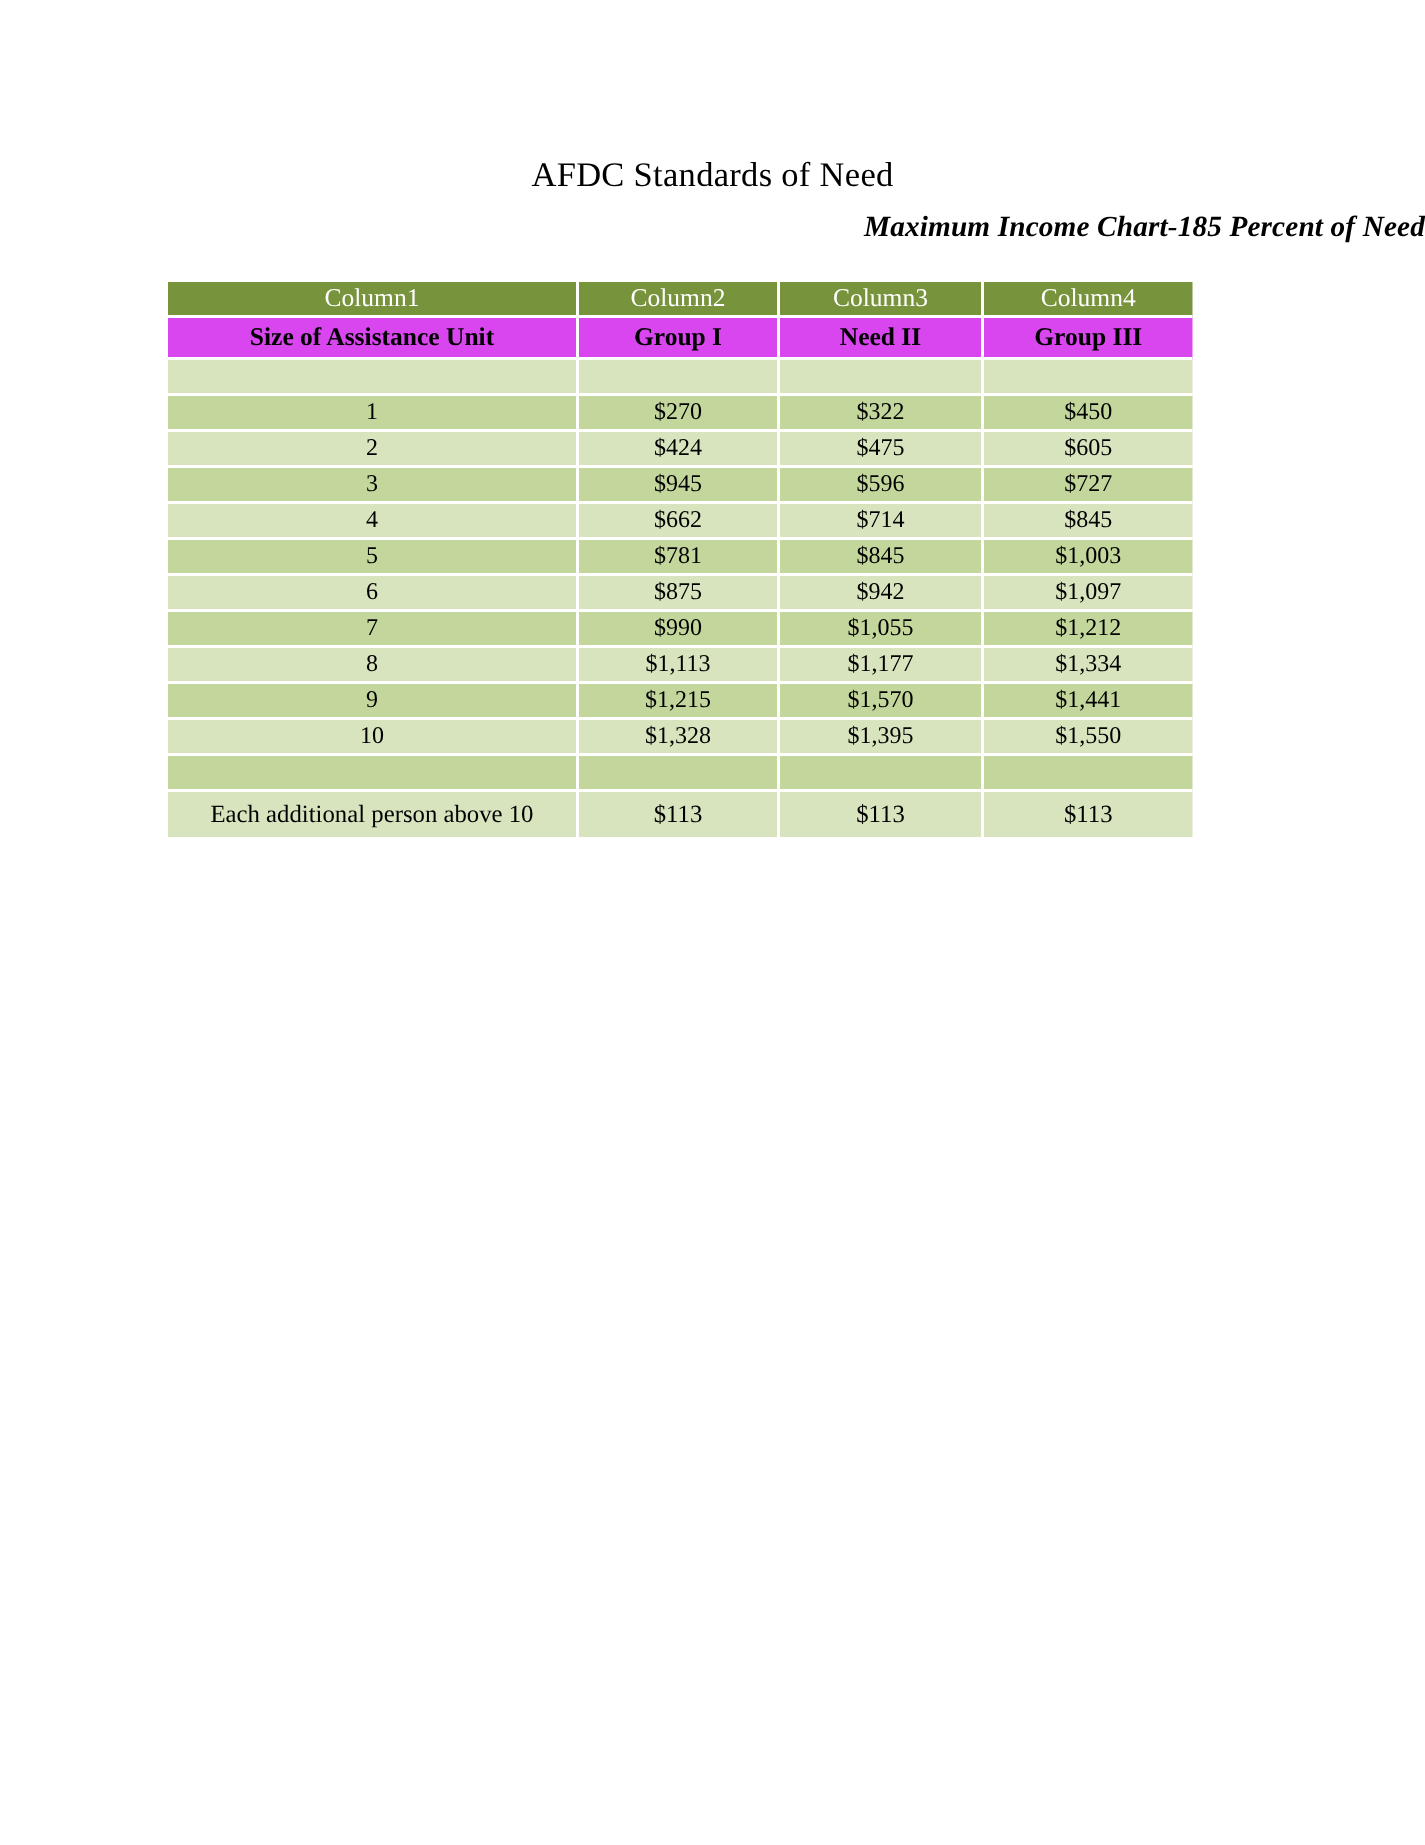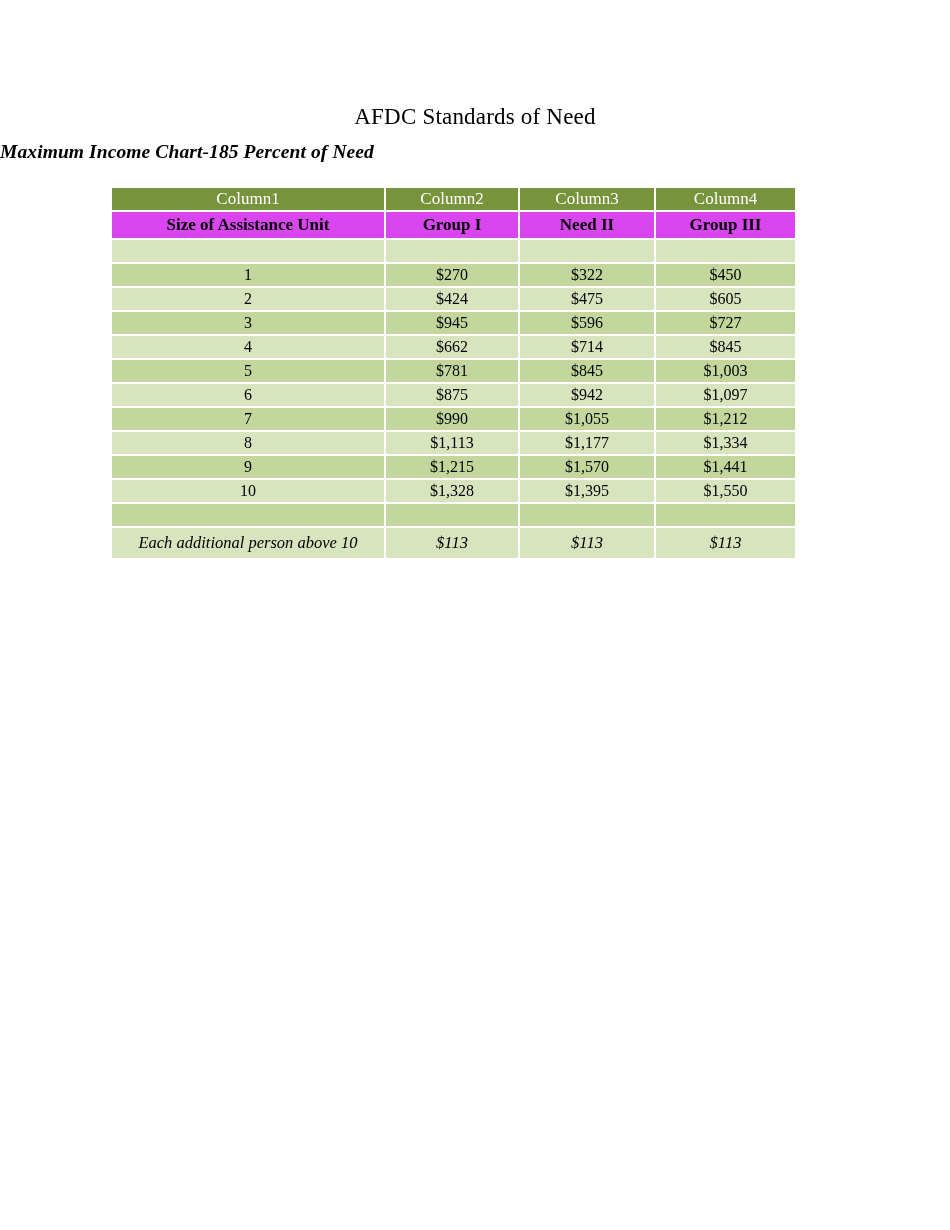--- a/index.html
+++ b/index.html
@@ -32,21 +32,21 @@
     font-weight: normal;
     letter-spacing: 0.2px;
     margin-top: 18px;
   }
 
   .doc-subtitle {
     position: absolute;
     left: 0;
     right: 0;
     top: 141px;
-    text-align: left;
+    text-align: right;
     font-size: 19.5px;
     font-weight: bold;
     font-style: italic;
     letter-spacing: 0.1px;
   }
 
   .need-table {
     position: absolute;
     left: 112px;
     top: 188px;
@@ -118,21 +118,20 @@
   }
 
   
   tr.row-footer td {
     background: #d7e4bd;
     height: 30px;
     font-size: 16.5px;
   }
   tr.row-footer td {
     border-bottom: none;
-    font-style: italic;
   }
 </style>
 </head>
 <body>
 
 <div class="page">
 
   <div class="doc-title">AFDC Standards of Need</div>
 
   <div class="doc-subtitle">Maximum Income Chart-185 Percent of Need</div>

